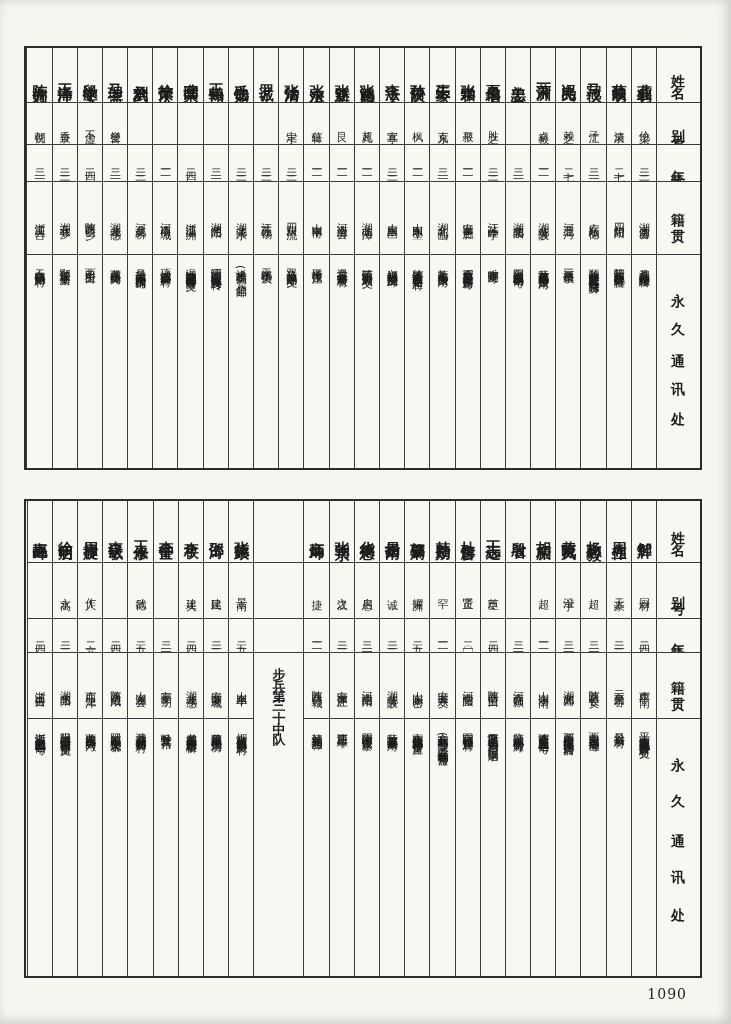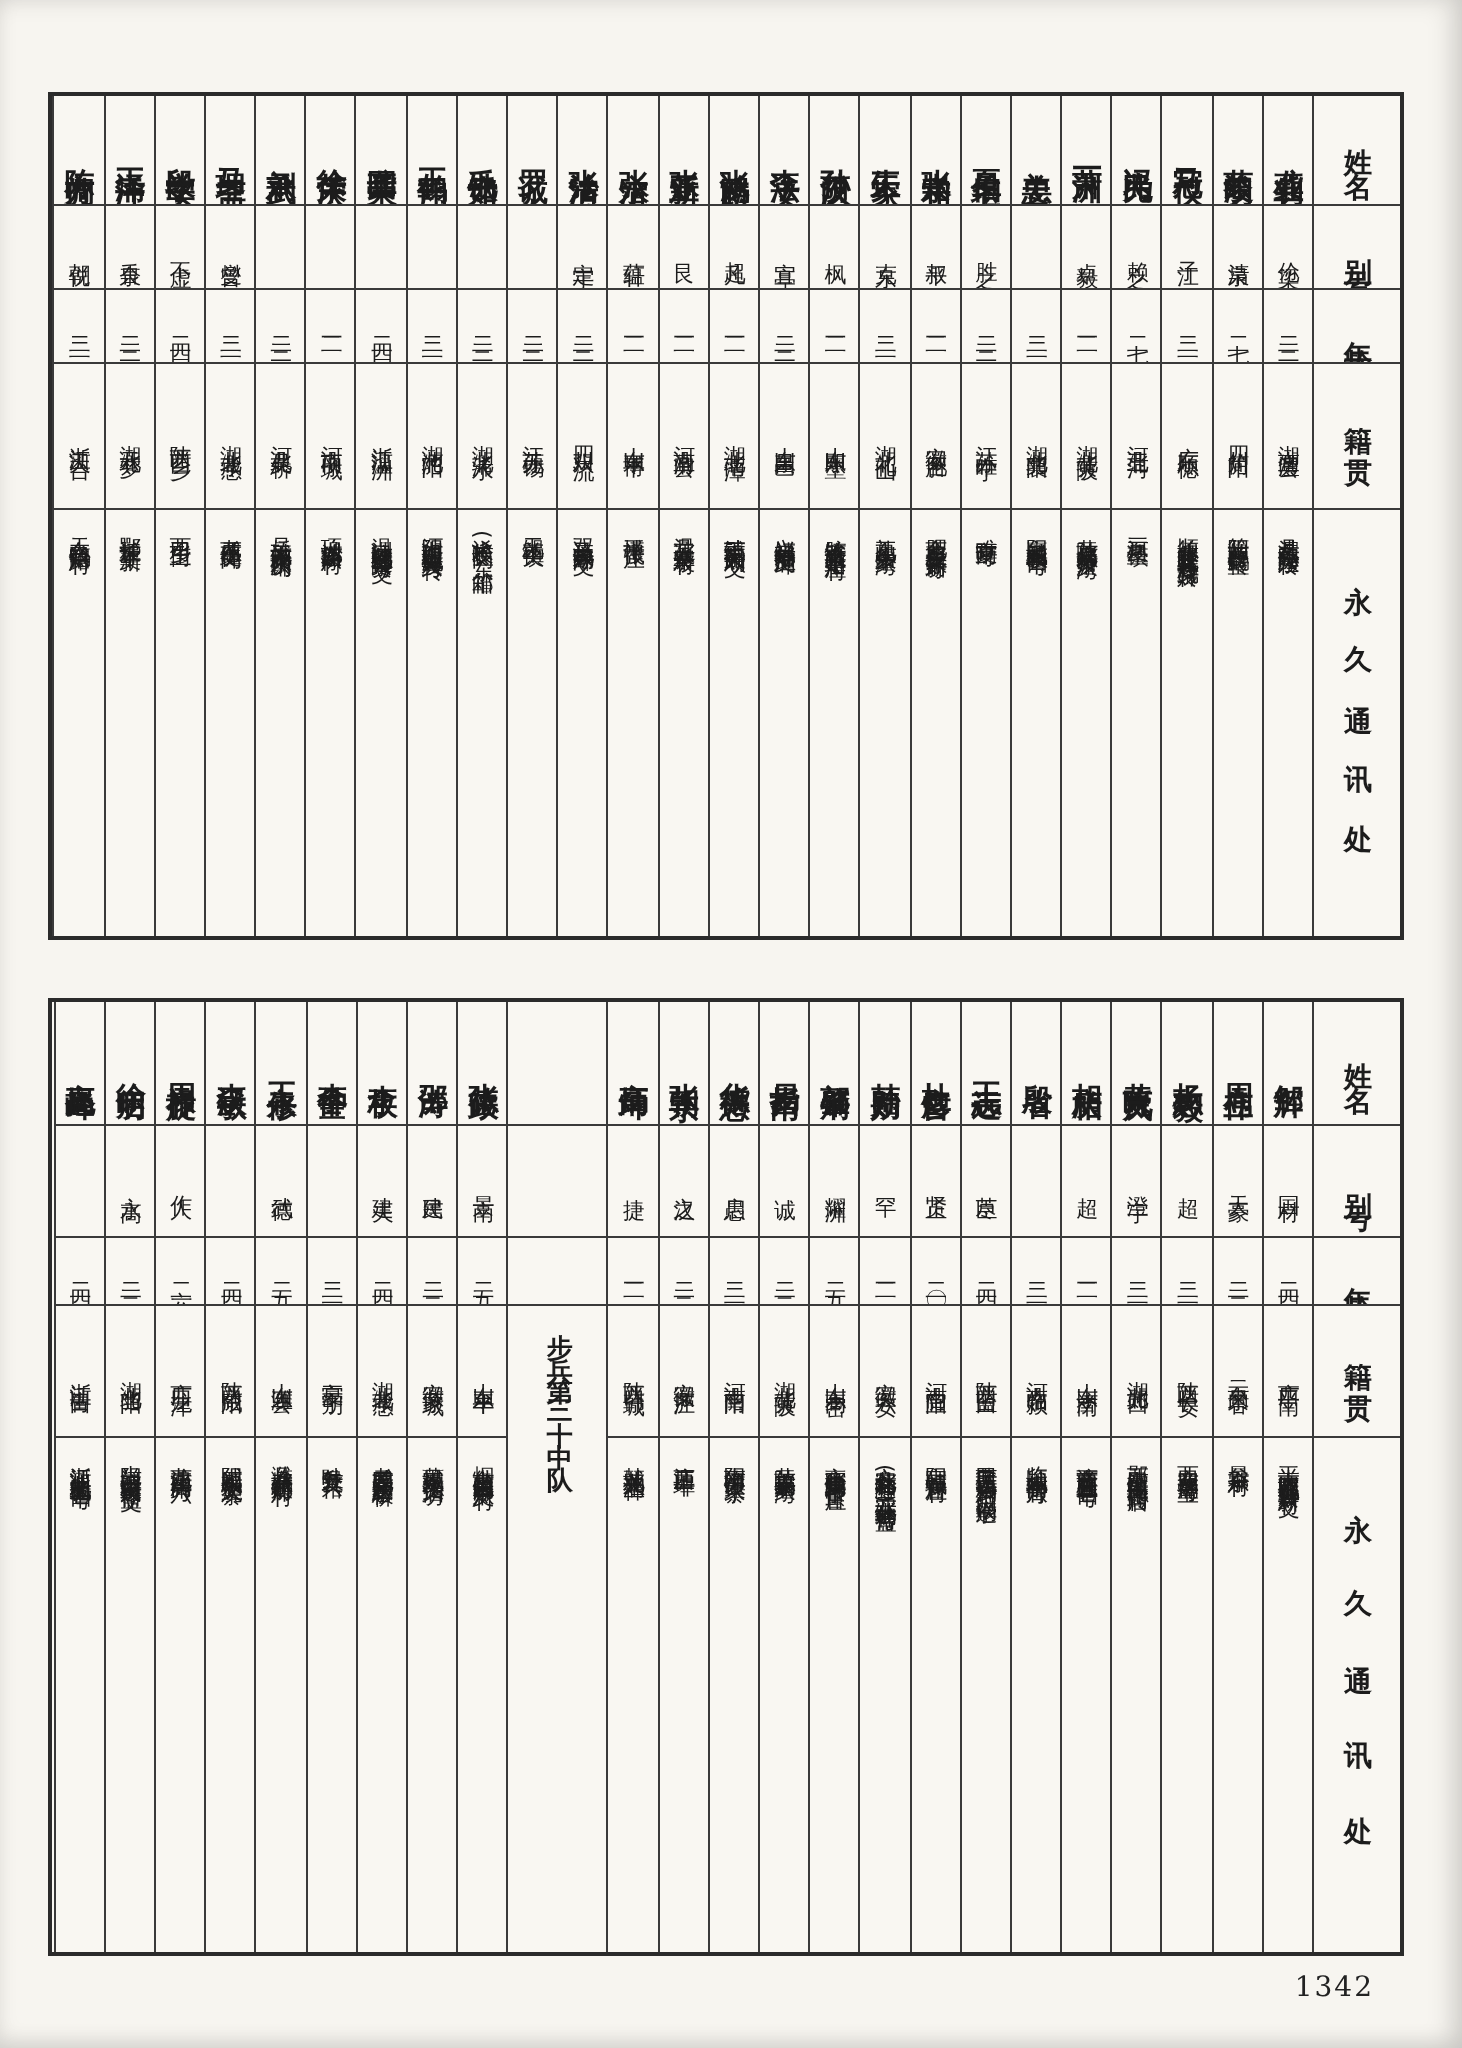--- a/index.html
+++ b/index.html
@@ -911,14 +911,14 @@
           </div>
           <div class="cell h-native native">
             <span class="vtxt">浙江青田</span>
           </div>
           <div class="cell h-address address">
             <span class="vtxt">浙江温州北门七枫巷二十四号</span>
           </div>
         </div>
       </div>
   </div>
-  <div class="pageno">1342</div>
+  <div class="pageno">1090</div>
 </div>
 
 </body></html>

